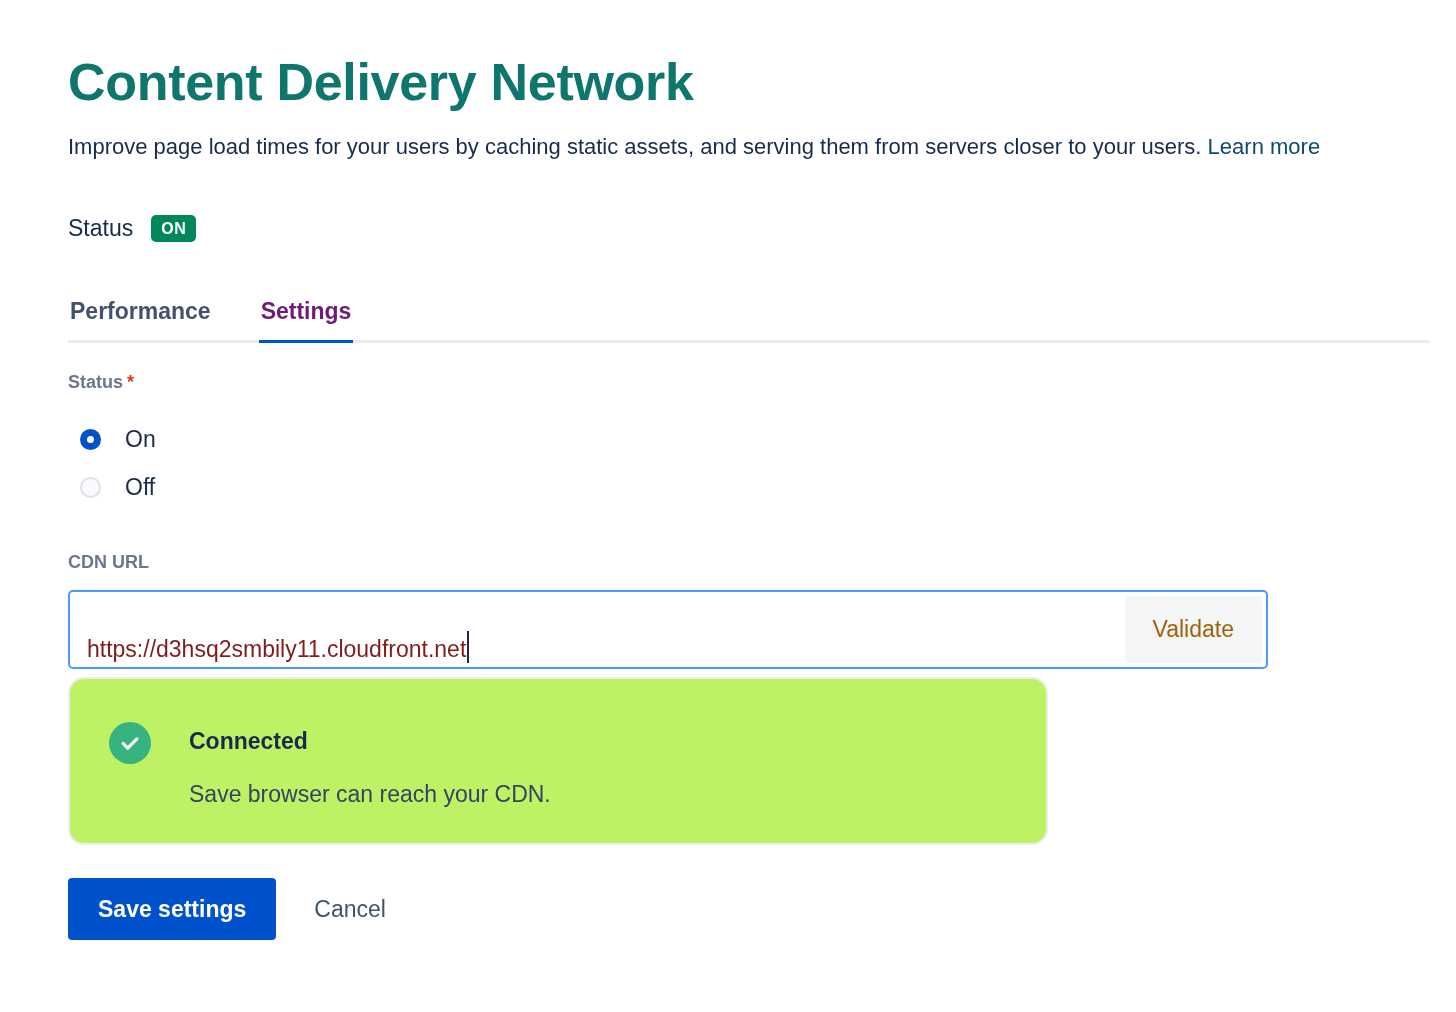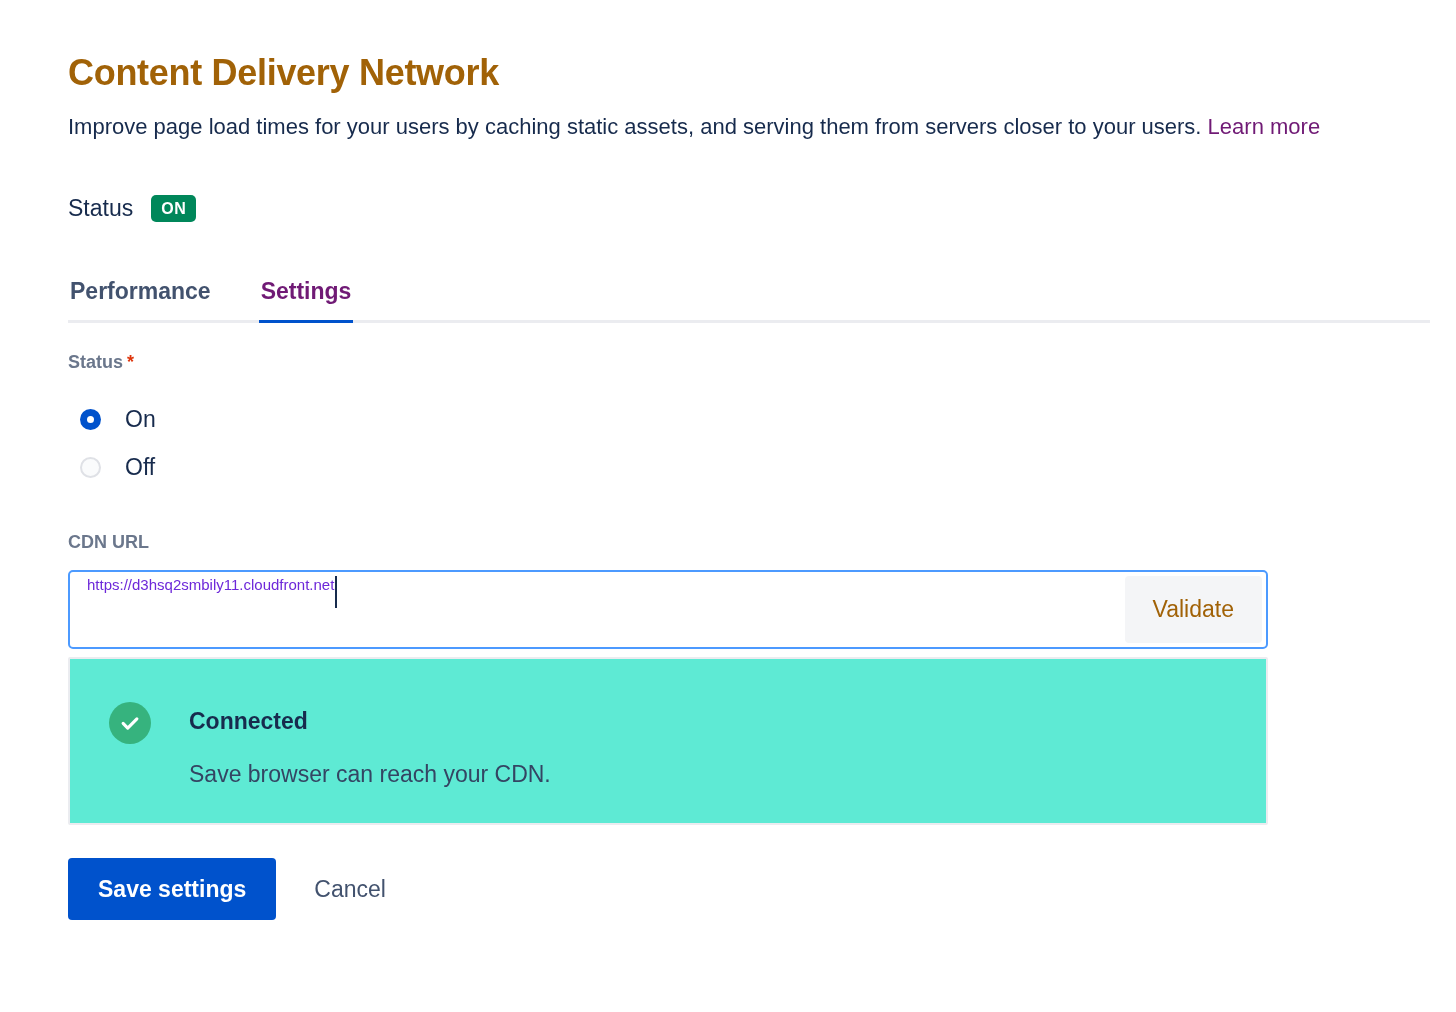--- a/index.html
+++ b/index.html
@@ -6,28 +6,28 @@
   html, body { margin: 0; padding: 0; background: #ffffff; }
   body {
     width: 1456px; height: 1012px; overflow: hidden;
     font-family: "Liberation Sans", sans-serif;
     color: #172B4D;
   }
   .container { padding: 50px 26px 0 68px; }
 
   
   .page-title {
-    margin: 0; font-size: 36px; font-weight: bold;
-    letter-spacing: -0.3px; color: #a16207; line-height: 1.25;
+    margin: 0; font-size: 52px; font-weight: bold;
+    letter-spacing: -0.3px; color: #0f766e; line-height: 1.25;
   }
   .page-desc {
     margin: 12px 0 0 0; font-size: 22px; line-height: 40px;
     color: #172B4D; max-width: 1358px;
   }
-  .learn-more { color: #701a75; text-decoration: none; cursor: pointer; }
+  .learn-more { color: #0c4a6e; text-decoration: none; cursor: pointer; }
 
   
   .status-row { margin-top: 48px; display: flex; align-items: center; gap: 18px; }
   .status-row-label { font-size: 23px; color: #172B4D; }
   .badge-on {
     display: inline-block; background: #00875A; color: #ffffff;
     font-size: 16px; font-weight: bold; letter-spacing: 0.6px;
     padding: 6px 10px 5px 10px; border-radius: 5px; line-height: 1;
   }
 
@@ -66,35 +66,35 @@
   .radio-label { font-size: 23px; color: #172B4D; }
 
   
   .cdn-label { margin-top: 40px; }
   .cdn-field {
     margin-top: 17px; width: 1200px; height: 79px;
     border: 2px solid #4C9AFF; border-radius: 5px; background: #ffffff;
     display: flex; align-items: center; padding: 4px;
   }
   .cdn-input {
-    flex: 1; display: flex; align-items: flex-start; padding-left: 13px;
-    font-size: 15px; color: #6d28d9; white-space: nowrap; overflow: hidden;
+    flex: 1; display: flex; align-items: flex-end; padding-left: 13px;
+    font-size: 23px; color: #7f1d1d; white-space: nowrap; overflow: hidden;
     height: 100%; cursor: text;
   }
   .caret { width: 2px; height: 32px; background: #172B4D; margin-left: 1px; flex-shrink: 0; }
   .validate-btn {
     height: 67px; padding: 0 28px; flex-shrink: 0;
     background: #F4F5F7; border: none; border-radius: 4px;
     font-family: Liberation Sans, sans-serif; font-size: 23px; color: #a16207; cursor: pointer;
   }
 
   
   .result-panel {
-    margin-top: 8px; width: 1200px; height: 168px;
-    border: 2px solid #EBECF0; border-radius: 2px; background: #5eead4;
+    margin-top: 8px; width: 980px; height: 168px;
+    border: 2px solid #EBECF0; border-radius: 16px; background: #bef264;
     display: flex; gap: 38px; padding: 43px 20px 0 39px; align-items: flex-start;
   }
   .check-circle {
     width: 42px; height: 42px; border-radius: 50%; background: #36B37E;
     display: flex; align-items: center; justify-content: center; flex-shrink: 0;
   }
   .result-title { font-size: 23px; font-weight: bold; color: #172B4D; line-height: 1.3; margin-top: 5px; }
   .result-msg { font-size: 23px; color: #344563; margin-top: 23px; line-height: 1.3; }
 
   

